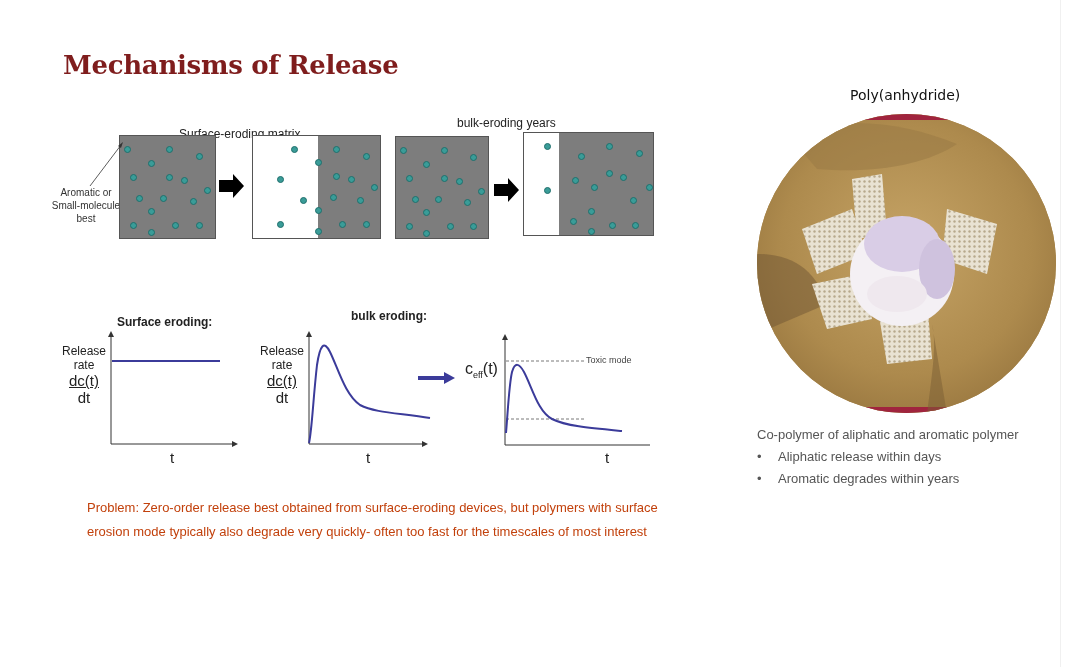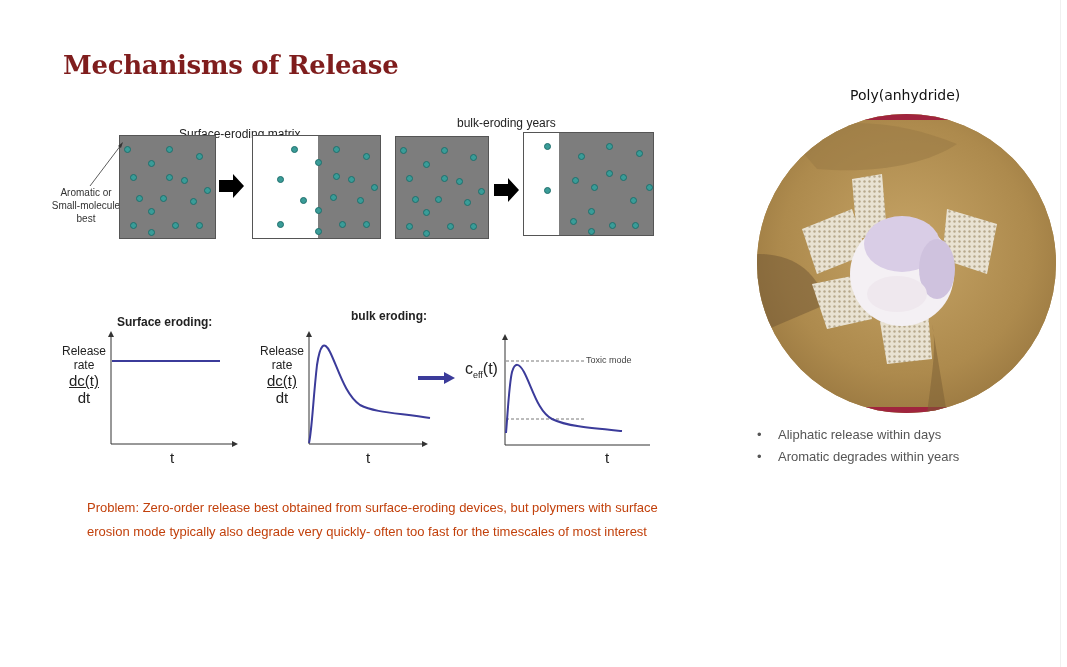--- a/index.html
+++ b/index.html
@@ -218,17 +218,18 @@
     <polygon points="55,170 105,160 115,205 70,215" fill="url(#mesh)"></polygon>
     <polygon points="120,190 170,185 175,245 130,250" fill="url(#mesh)"></polygon>
     <circle cx="145" cy="160" r="52" fill="#f4f0f4"></circle>
     <ellipse cx="145" cy="130" rx="38" ry="28" fill="#d9cde6"></ellipse>
     <ellipse cx="180" cy="155" rx="18" ry="30" fill="#cfc2de"></ellipse>
     <ellipse cx="140" cy="180" rx="30" ry="18" fill="#efe8ee"></ellipse>
   </svg>
 </div>
 
 <div class="desc">
+  <div>Co-polymer of aliphatic and aromatic polymer</div>
   <ul>
     <li><span class="bullet">•</span><span>Aliphatic release within days</span></li>
     <li><span class="bullet">•</span><span>Aromatic degrades within years</span></li>
   </ul>
 </div>
 
 </body></html>

